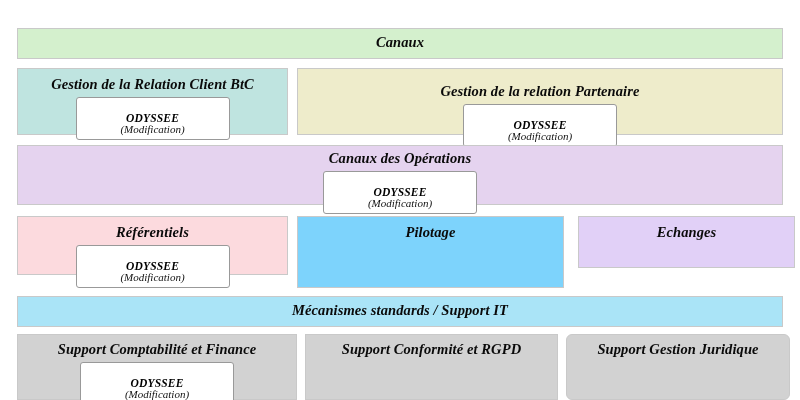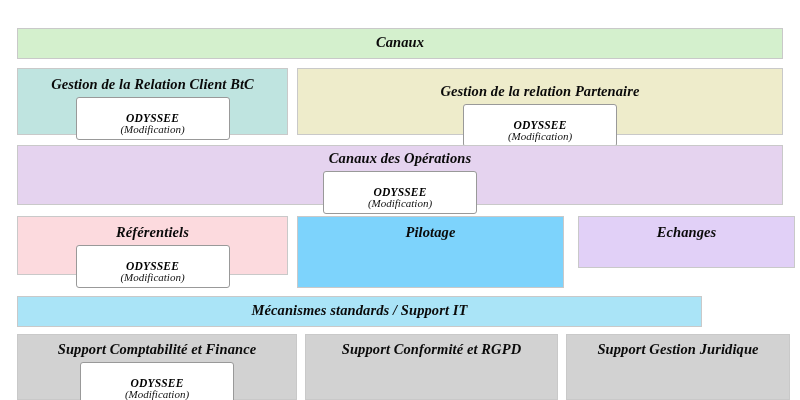--- a/index.html
+++ b/index.html
@@ -95,29 +95,29 @@
         <span class="odyssee-name">ODYSSEE</span>
         <span class="odyssee-sub">(Modification)</span>
       </div>
     </div>
     <div class="panel" style="position: absolute; left: 297px; top: 216px; width: 267px; height: 72px; background: #7dd3fc;">
       <div class="panel-title" style="margin-top: 8px;">Pilotage</div>
     </div>
     <div class="panel" style="position: absolute; left: 566px; top: 216px; width: 217px; height: 52px; background: rgb(225, 208, 247); margin-left: 12px;">
       <div class="panel-title" style="margin-top: 8px;">Echanges</div>
     </div>
-    <div class="panel" style="position: absolute; left: 17px; top: 296px; width: 685px; height: 31px; background: rgb(170, 228, 247);">
+    <div class="panel" style="position: absolute; left: 17px; top: 296px; width: 766px; height: 31px; background: rgb(170, 228, 247);">
       <div class="panel-title" style="margin-top: 6px;">Mécanismes standards / Support IT</div>
     </div>
     <div class="panel" style="position: absolute; left: 17px; top: 334px; width: 280px; height: 66px; background: rgb(210, 210, 210);">
       <div class="panel-title" style="margin-top: 7px;">Support Comptabilité et Finance</div>
       <div class="odyssee" style="margin-top: 4px;">
         <span class="odyssee-name">ODYSSEE</span>
         <span class="odyssee-sub">(Modification)</span>
       </div>
     </div>
     <div class="panel" style="position: absolute; left: 305px; top: 334px; width: 253px; height: 66px; background: rgb(210, 210, 210);">
       <div class="panel-title" style="margin-top: 7px;">Support Conformité et RGPD</div>
     </div>
-    <div class="panel" style="position: absolute; left: 566px; top: 334px; width: 224px; height: 66px; background: rgb(210, 210, 210);">
+    <div class="panel" style="position: absolute; left: 566px; top: 334px; width: 224px; height: 66px; background: rgb(210, 210, 210); border-radius: 6px;">
       <div class="panel-title" style="margin-top: 7px;">Support Gestion Juridique</div>
     </div>
   </div>
 
 </body></html>

